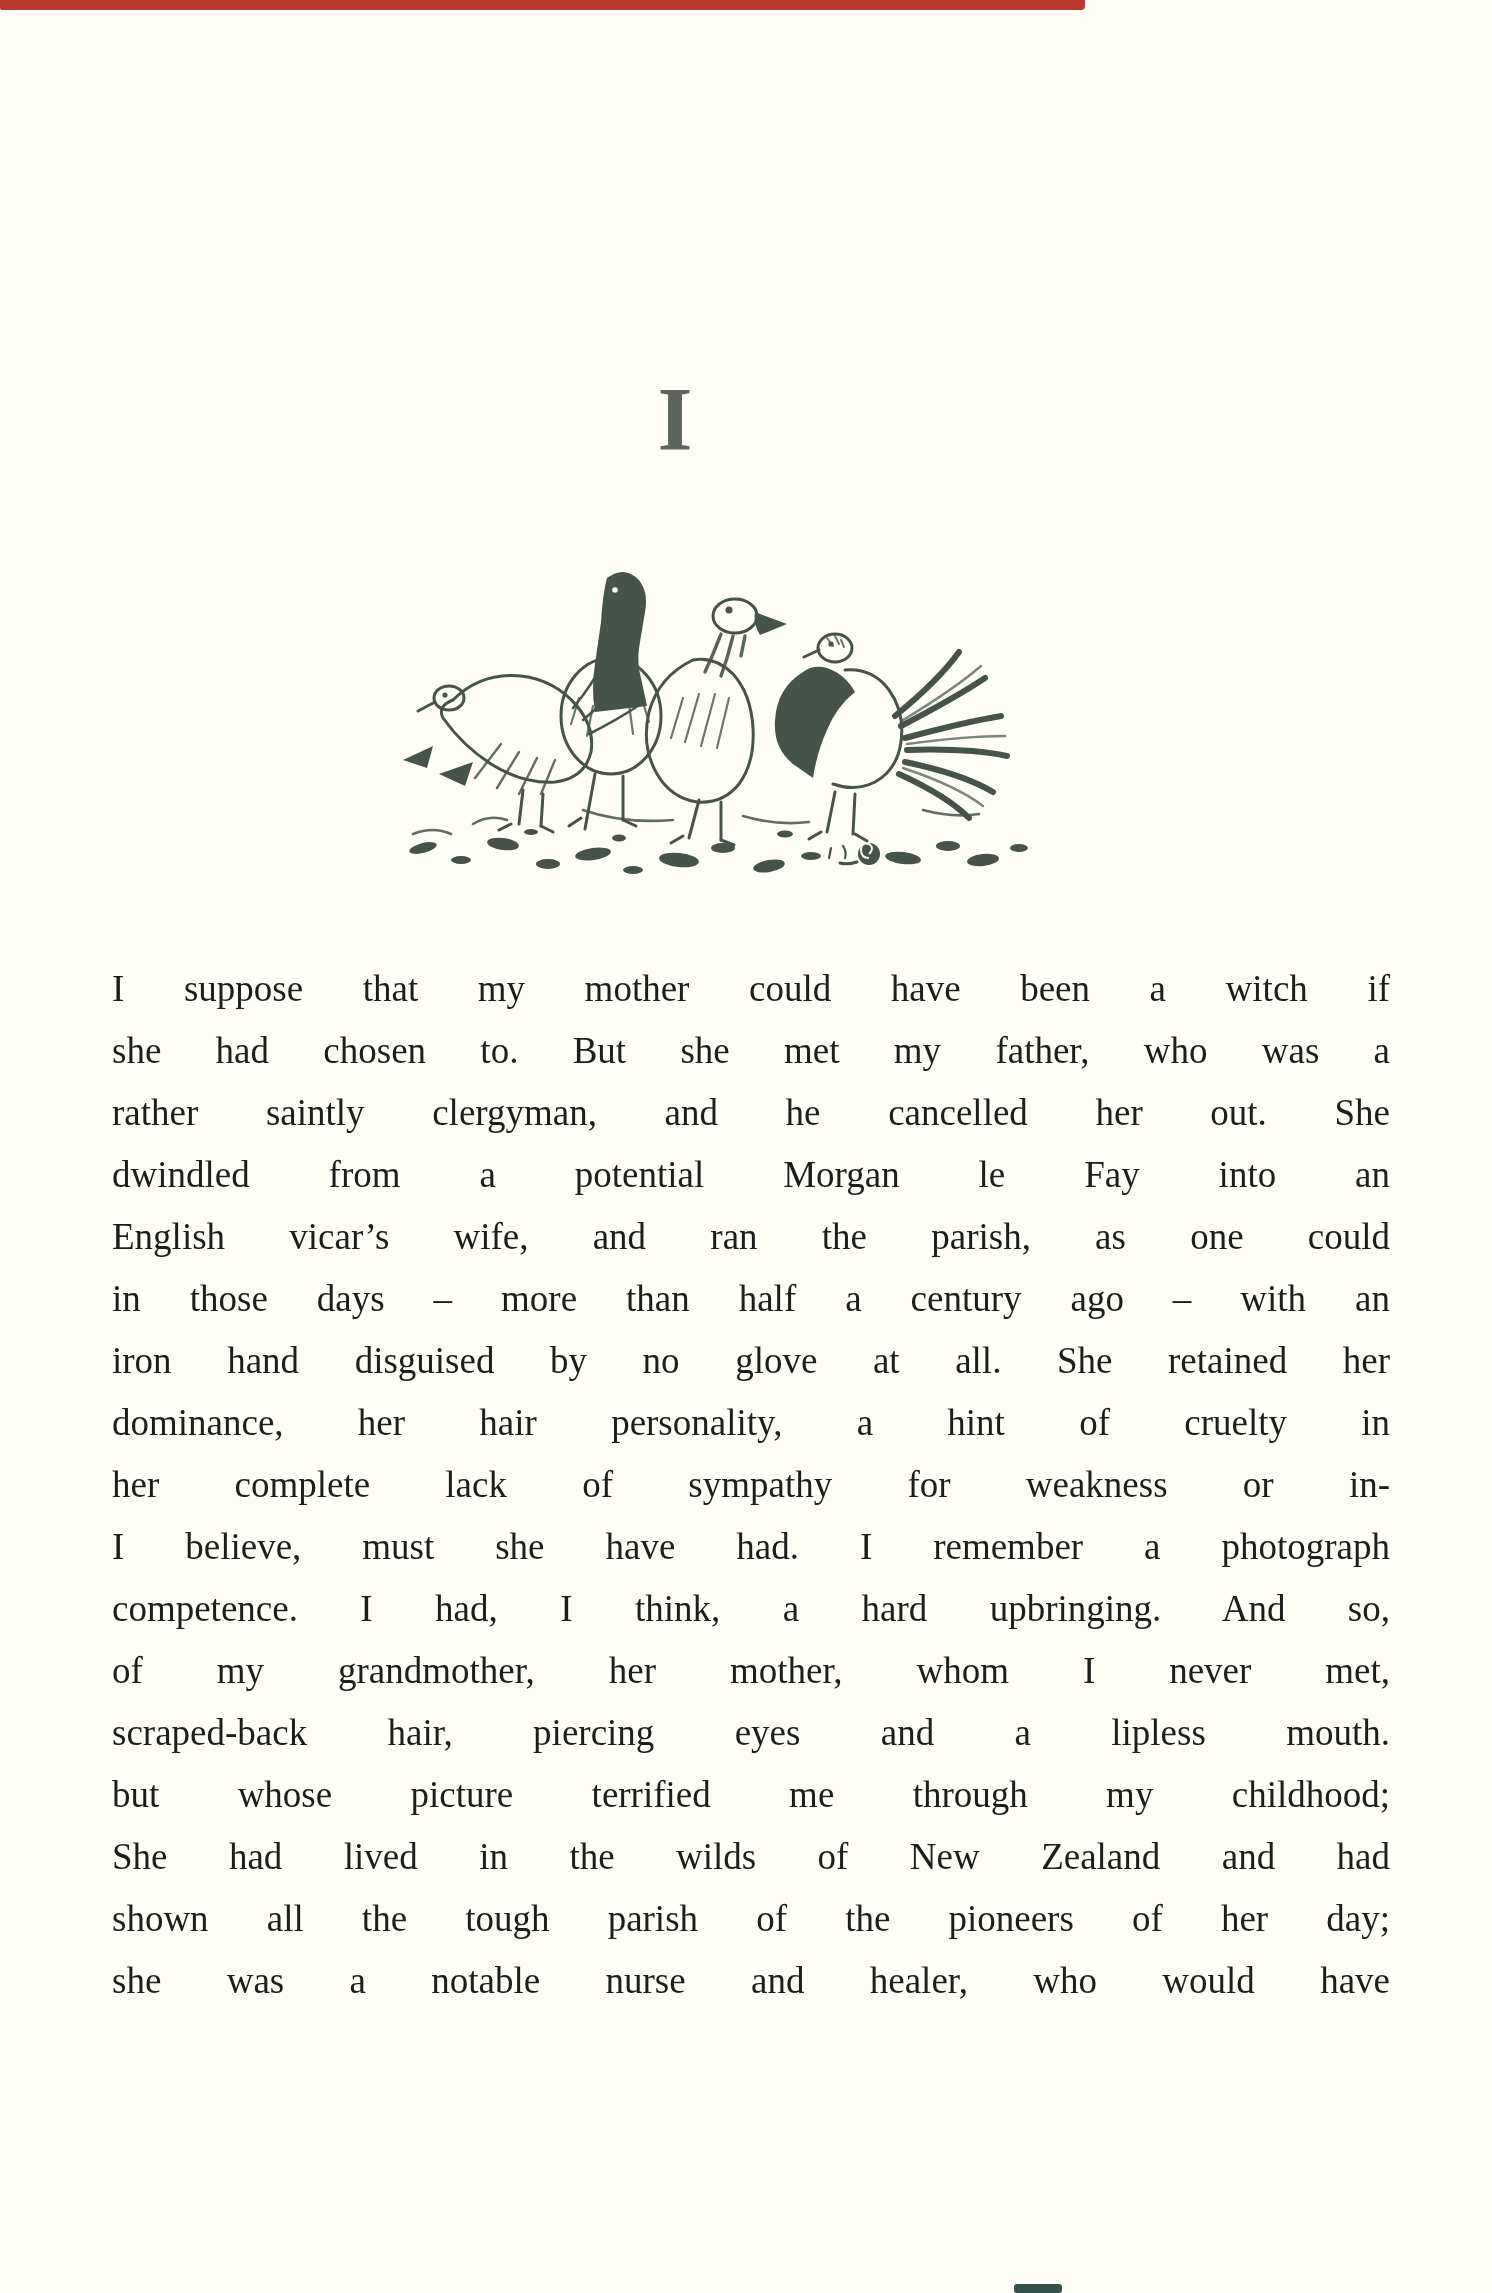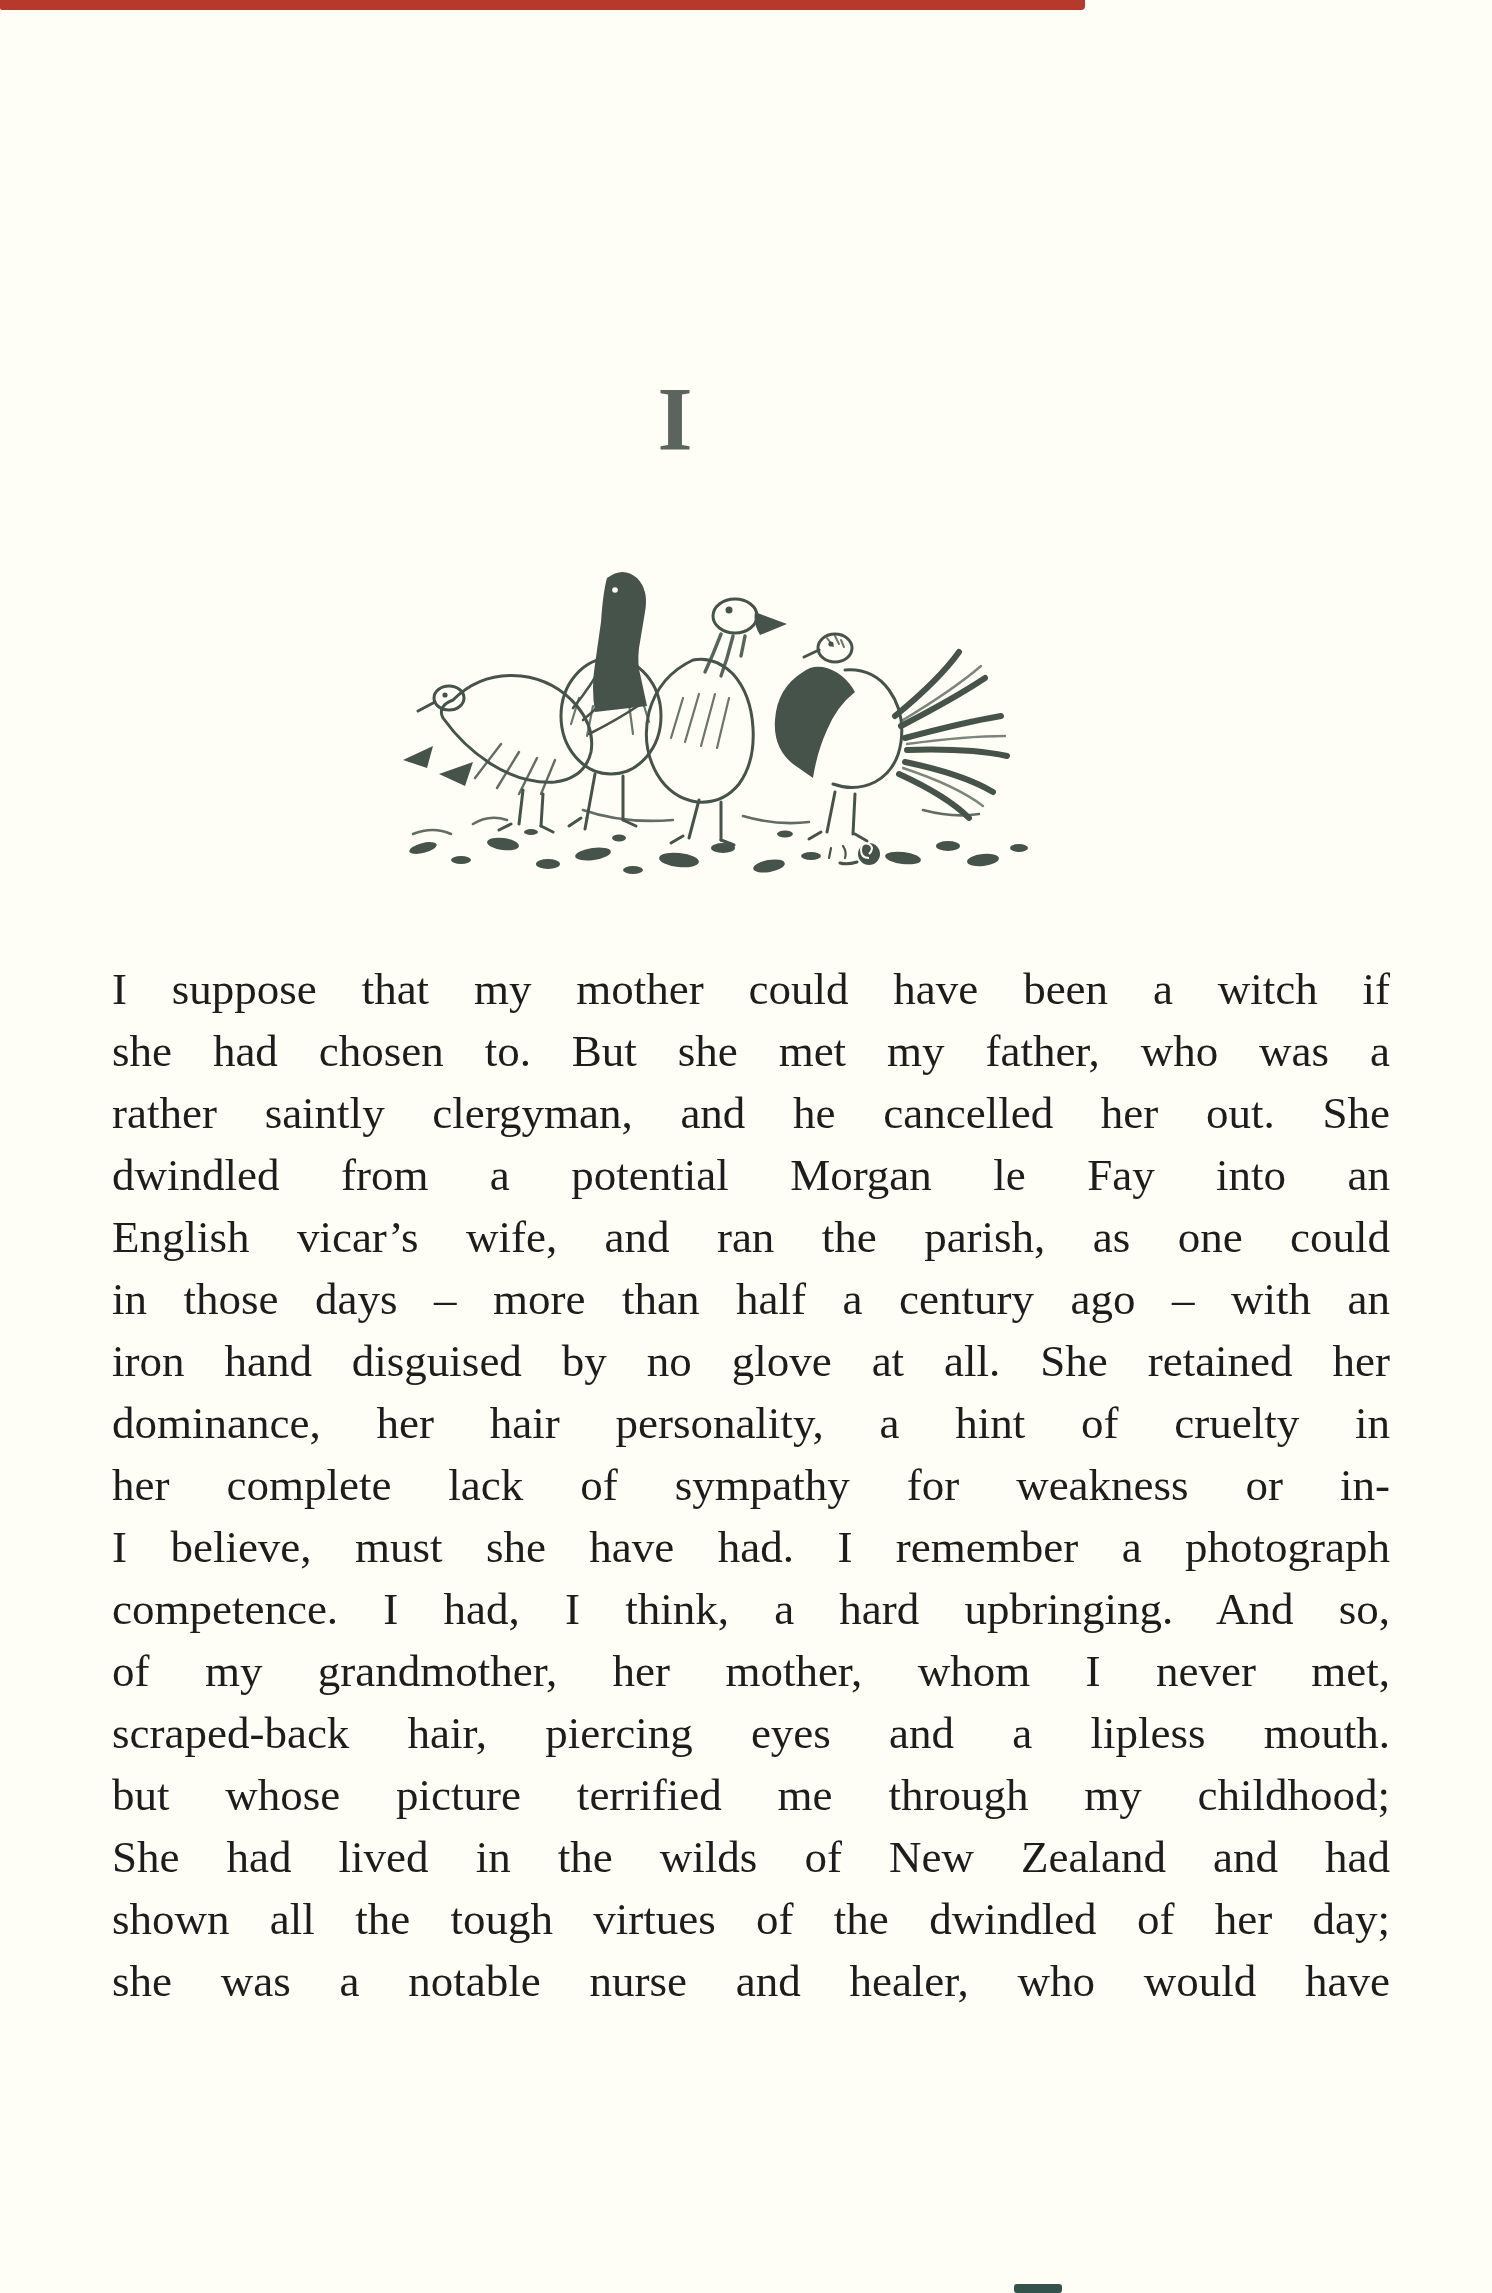--- a/index.html
+++ b/index.html
@@ -36,21 +36,21 @@
   .illustration{
     position:absolute;left:383px;top:548px;
     width:658px;height:334px;
     margin:0;padding:0;
     color:var(--drawing-ink,#45534A);
   }
   .illustration svg{width:100%;height:100%;display:block;}
   .textblock{
     position:absolute;left:112px;top:958px;
     width:1278px;
-    font-size:45px;line-height:62px;
+    font-size:37px;line-height:62px;
     color:var(--text-ink,#1D1D1D);
   }
   .tline{
     text-align:justify;
     text-align-last:justify;
   }
 </style>
 </head>
 <body>
 
@@ -154,18 +154,18 @@
     <div class="tline">in those days – more than half a century ago – with an</div>
     <div class="tline">iron hand disguised by no glove at all. She retained her</div>
     <div class="tline">dominance, her hair personality, a hint of cruelty in</div>
     <div class="tline">her complete lack of sympathy for weakness or in-</div>
     <div class="tline">I believe, must she have had. I remember a photograph</div>
     <div class="tline">competence. I had, I think, a hard upbringing. And so,</div>
     <div class="tline">of my grandmother, her mother, whom I never met,</div>
     <div class="tline">scraped-back hair, piercing eyes and a lipless mouth.</div>
     <div class="tline">but whose picture terrified me through my childhood;</div>
     <div class="tline">She had lived in the wilds of New Zealand and had</div>
-    <div class="tline">shown all the tough virtues of the dwindled of her day;</div>
+    <div class="tline">shown all the tough parish of the pioneers of her day;</div>
     <div class="tline">she was a notable nurse and healer, who would have</div>
   </div>
 
   <div class="scan-mark-bottom"></div>
 </div>
 
 </body></html>

